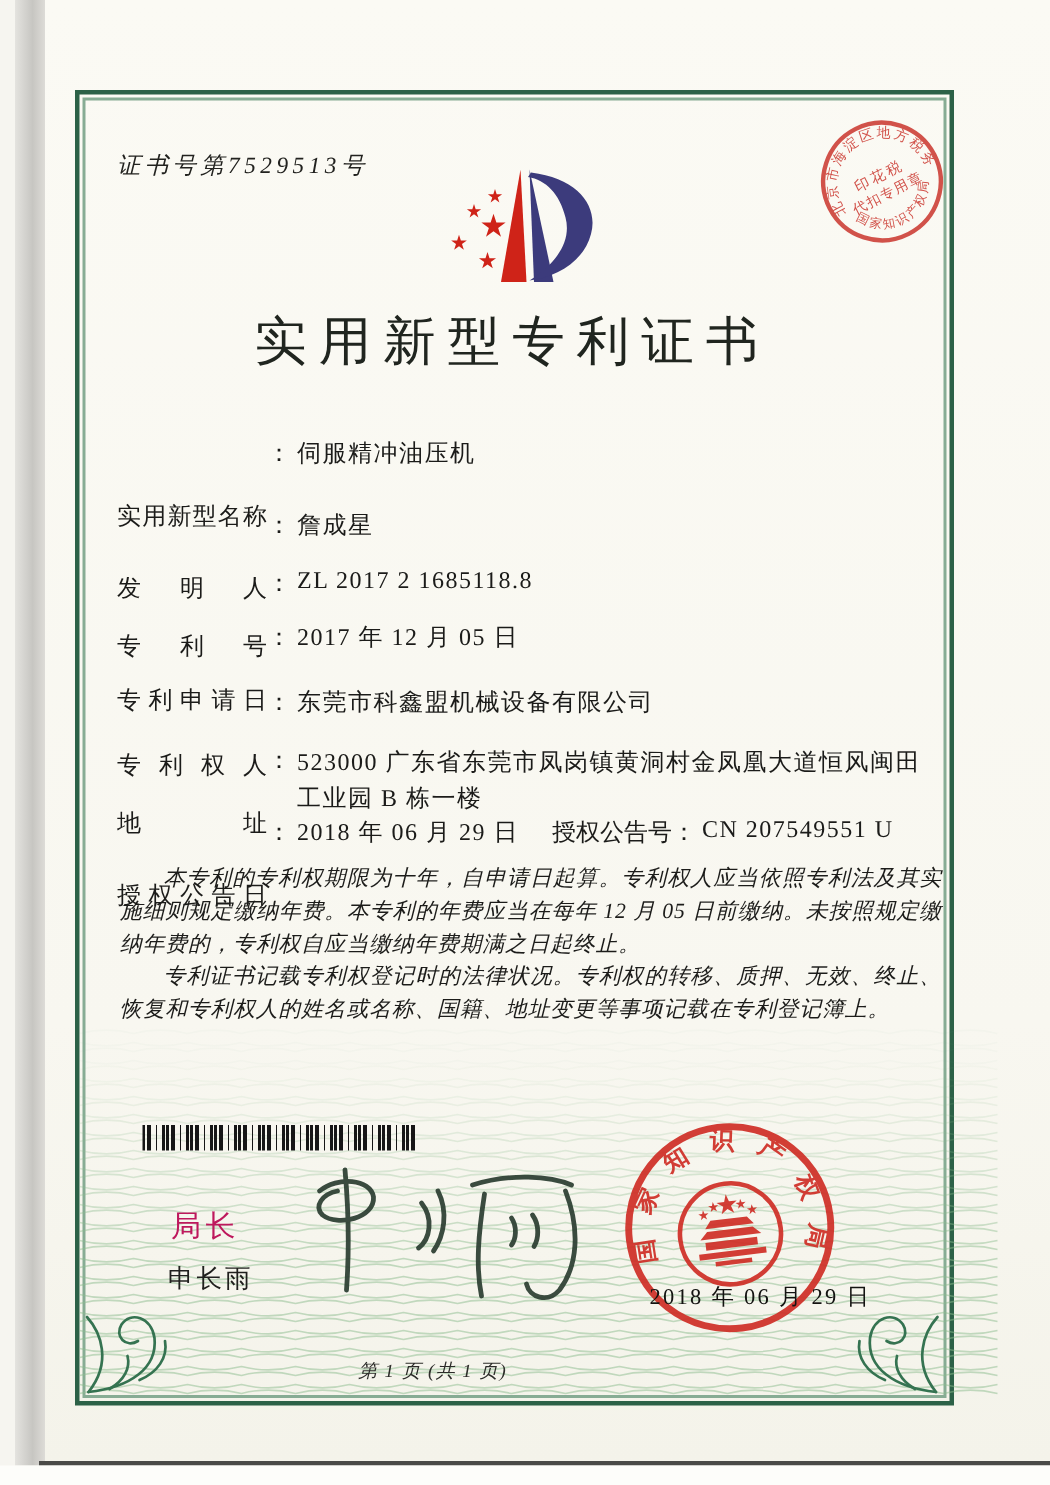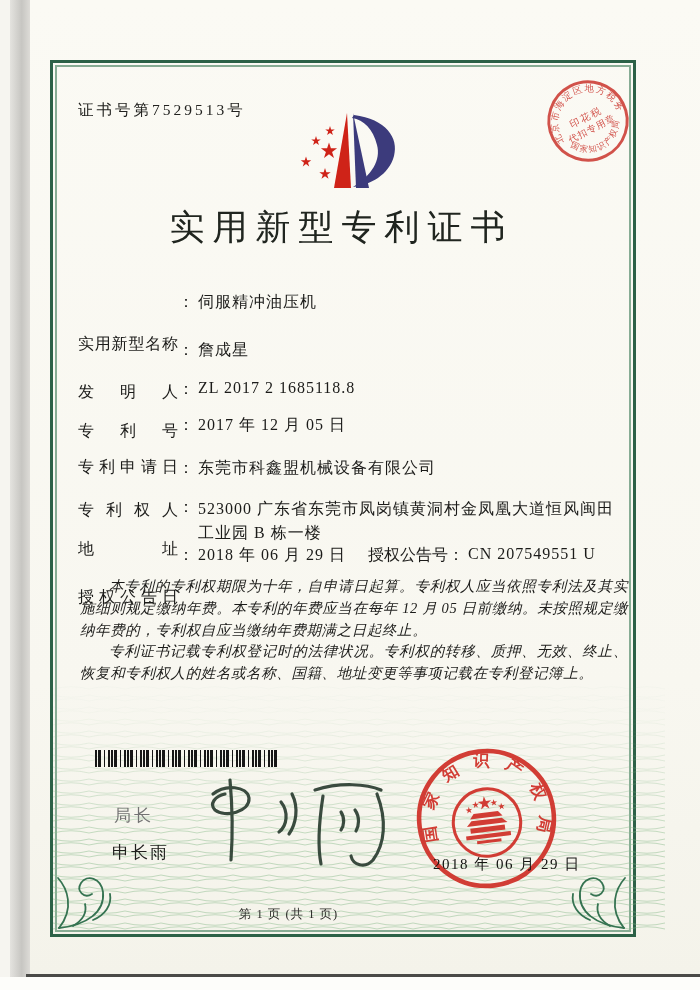--- a/index.html
+++ b/index.html
@@ -12,47 +12,47 @@
     background:linear-gradient(90deg,#e4e3df,#c7c6c2 45%,#edebe6);}
   .scan-page{position:absolute;left:30px;top:0;width:670px;height:975px;
     background:linear-gradient(180deg,#fbfaf4,#f8f7f0 70%,#f4f3ea);}
   .scan-bottom-edge{position:absolute;left:26px;top:974px;width:674px;height:3px;background:#4a4a47;}
   .scan-below{position:absolute;left:0;top:977px;width:700px;height:13px;background:#fdfdfa;}
 
   .frame-outer{position:absolute;left:50px;top:60px;width:580px;height:871px;
     border:3px solid #2c6147;}
   .frame-inner{position:absolute;left:2px;top:2px;right:2px;bottom:2px;border:2px solid #87ac94;}
 
-  .cert-no{position:absolute;left:78px;top:100px;font-size:15.5px;letter-spacing:3px;color:#22221f;}
+  .cert-no{position:absolute;left:78px;top:100px;font-size:15.5px;letter-spacing:3px;color:#22221f;font-style:italic;}
   .title{position:absolute;left:50px;top:204px;width:583px;text-align:center;
     font-size:35px;letter-spacing:8px;color:#20251f;font-weight:normal;}
 
   .row{position:absolute;left:78px;font-size:16px;color:#1b1b19;white-space:nowrap;}
   .lbl{display:inline-block;width:100px;text-align:justify;text-align-last:justify;vertical-align:top;margin-top:42px;}
   .colon{display:inline-block;vertical-align:top;}
   .val{display:inline-block;vertical-align:top;margin-left:4px;letter-spacing:1px;}
   .val-block{white-space:normal;width:430px;line-height:24px;}
 
   .paras{position:absolute;left:80px;top:576px;width:548px;font-size:14.5px;line-height:21.8px;
     letter-spacing:0.6px;text-align:justify;color:#1c1c1a;font-style:italic;}
   .paras p{margin:0;text-indent:2em;}
 
   .barcode{position:absolute;left:95px;top:750px;width:182px;height:17px;
     background:repeating-linear-gradient(90deg,
       #161616 0 2px,transparent 2px 3px,
       #161616 3px 6px,transparent 6px 9px,
       #161616 9px 10px,transparent 10px 13px,
       #161616 13px 15px,transparent 15px 16px);}
 
-  .director-title{position:absolute;left:114px;top:804px;font-size:17px;letter-spacing:3px;color:#737373;}
+  .director-title{position:absolute;left:114px;top:804px;font-size:20px;letter-spacing:3px;color:#be185d;}
   .director-name{position:absolute;left:112px;top:841px;font-size:17px;letter-spacing:2px;color:#20201e;text-align:center;}
 
   .grant-date-txt{position:absolute;left:433px;top:855px;font-size:15px;letter-spacing:1.5px;color:#131311;}
   .footer-page{position:absolute;left:50px;top:906px;width:477px;text-align:center;
-    font-size:12.5px;letter-spacing:1px;color:#2c2c29;}
+    font-size:12.5px;letter-spacing:1px;color:#2c2c29;font-style:italic;}
   svg{position:absolute;overflow:visible;}
   .seal-arc{font-size:16px;font-weight:bold;letter-spacing:14px;}
   .stamp-top-arc{font-size:9.5px;letter-spacing:1.6px;}
   .stamp-bot-arc{font-size:8.5px;letter-spacing:1.5px;}
   .stamp-center{font-size:10px;letter-spacing:2px;text-anchor:middle;}
   .stamp-center2{font-size:9.5px;letter-spacing:1px;text-anchor:middle;}
 </style>
 </head>
 <body>
 

